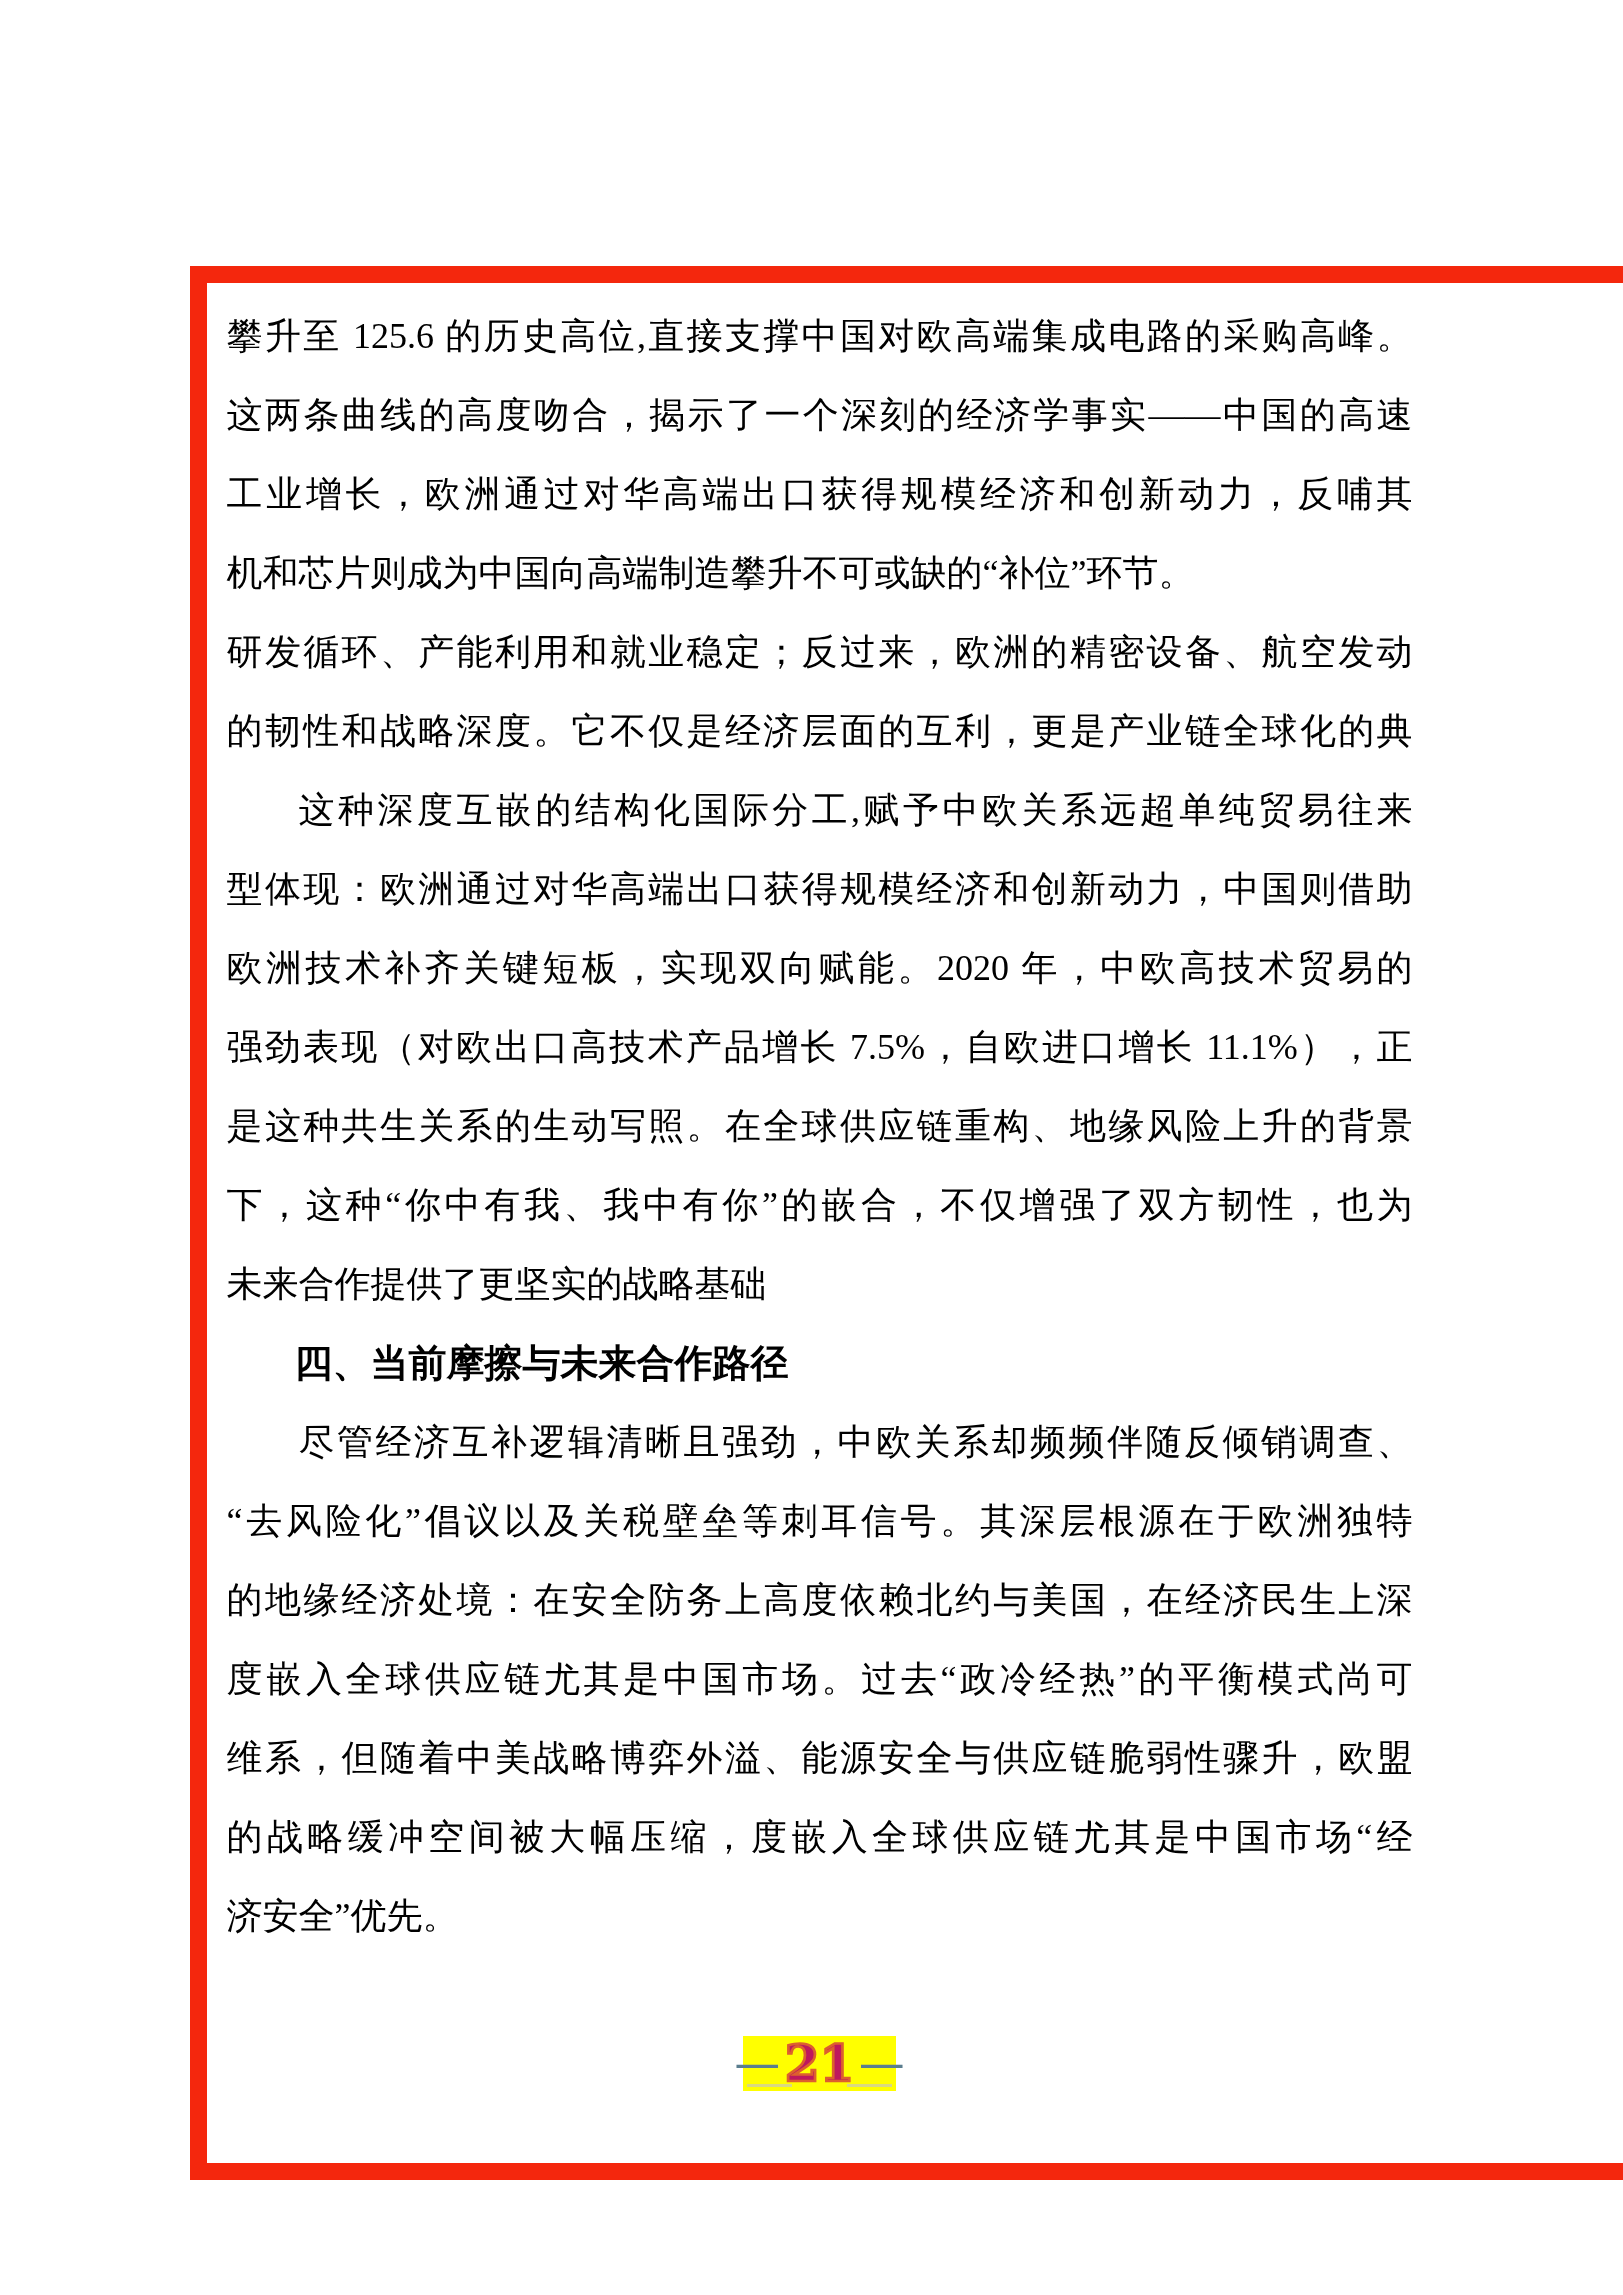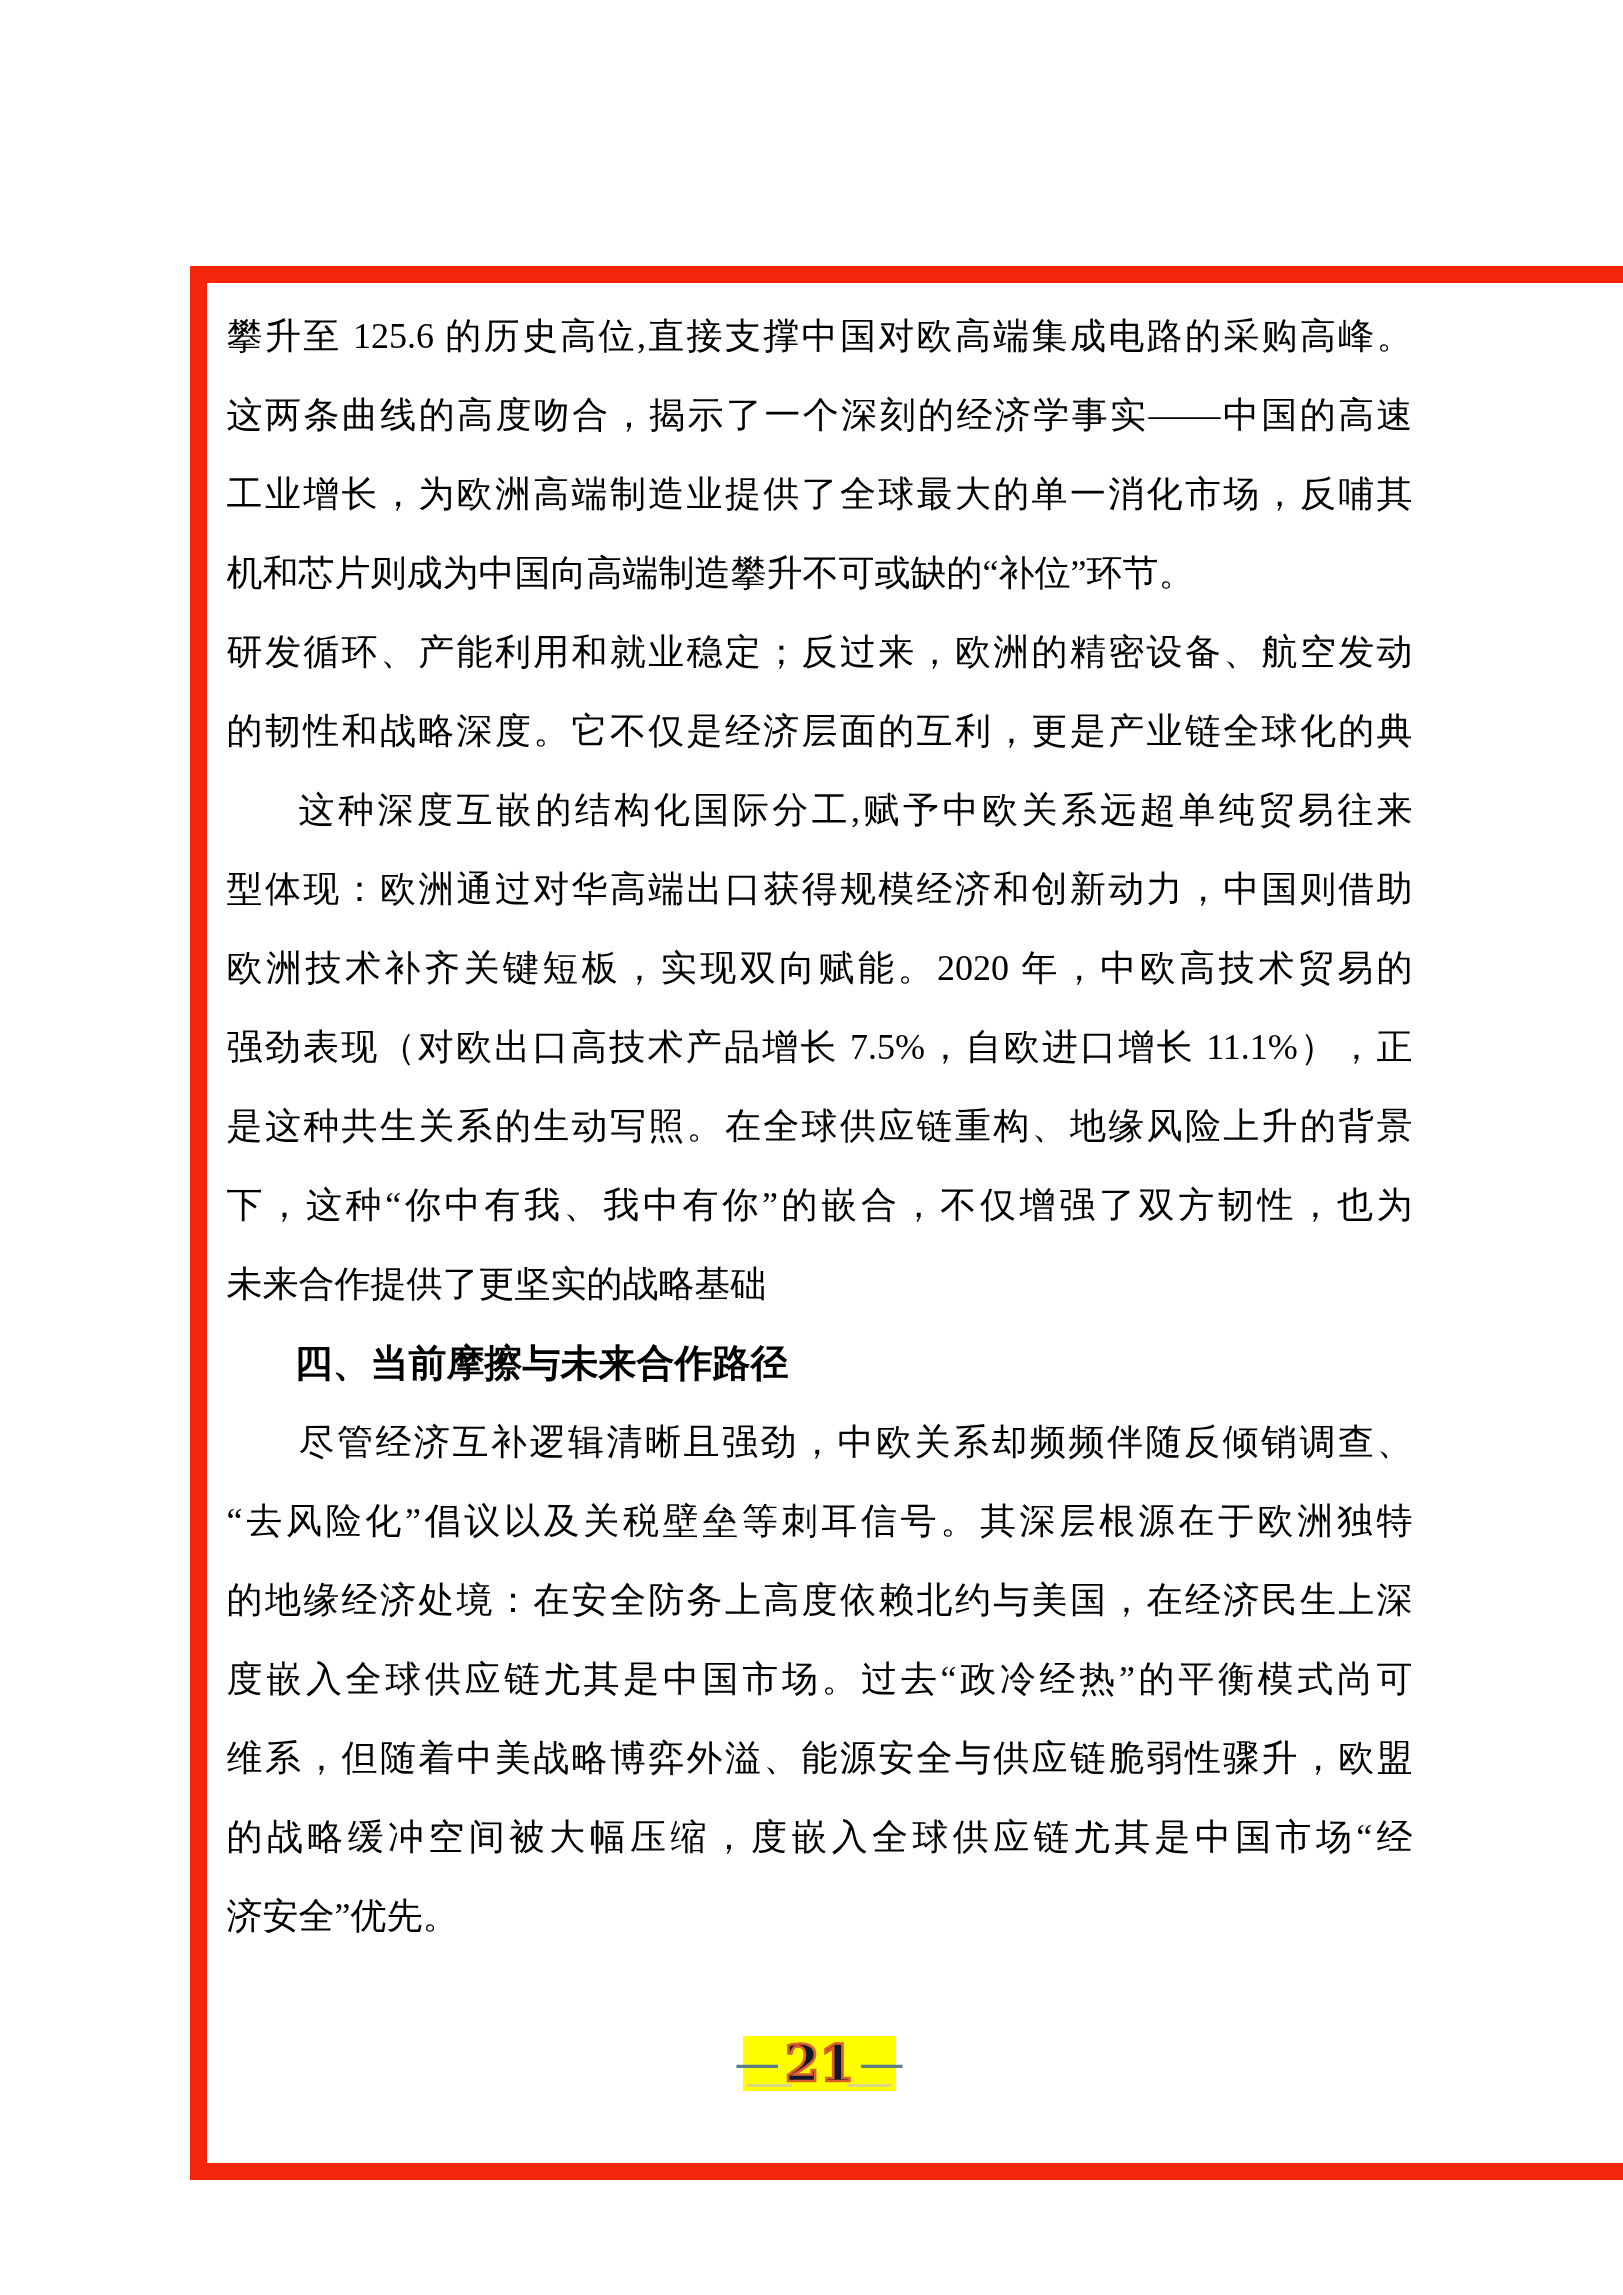--- a/index.html
+++ b/index.html
@@ -74,21 +74,21 @@
     justify-content: center;
   }
   .footer .dash {
     color: #5b7e8f;
     font-family: "DejaVu Sans", sans-serif;
     font-size: 46px;
     line-height: 55px;
     font-weight: 400;
   }
   .footer .num {
-    color: #0f172a;
+    color: #be185d;
     -webkit-text-stroke: 2.7px #dd5f2e;
     font-family: "DejaVu Serif", "Liberation Serif", serif;
     font-weight: 700;
     font-size: 50px;
     line-height: 55px;
     margin: 0 4.4px;
   }
   .footer .ul {
     position: absolute;
     width: 45px;
@@ -102,21 +102,21 @@
 </head>
 <body>
 
 <div class="page">
 
   <div class="frame">
     <div class="textblock">
 
       <div class="line">攀升至 125.6 的历史高位,直接支撑中国对欧高端集成电路的采购高峰。</div>
       <div class="line">这两条曲线的高度吻合，揭示了一个深刻的经济学事实——中国的高速</div>
-      <div class="line">工业增长，为欧洲高端制造业提供了全球最大的单一消化市场，反哺其</div>
+      <div class="line">工业增长，欧洲通过对华高端出口获得规模经济和创新动力，反哺其</div>
       <div class="line fin">机和芯片则成为中国向高端制造攀升不可或缺的“补位”环节。</div>
       <div class="line">研发循环、产能利用和就业稳定；反过来，欧洲的精密设备、航空发动</div>
 
       <div class="line">的韧性和战略深度。它不仅是经济层面的互利，更是产业链全球化的典</div>
       <div class="line indent">这种深度互嵌的结构化国际分工,赋予中欧关系远超单纯贸易往来</div>
       <div class="line">型体现：欧洲通过对华高端出口获得规模经济和创新动力，中国则借助</div>
       <div class="line">欧洲技术补齐关键短板，实现双向赋能。2020 年，中欧高技术贸易的</div>
       <div class="line">强劲表现（对欧出口高技术产品增长 7.5%，自欧进口增长 11.1%），正</div>
       <div class="line">是这种共生关系的生动写照。在全球供应链重构、地缘风险上升的背景</div>
       <div class="line">下，这种“你中有我、我中有你”的嵌合，不仅增强了双方韧性，也为</div>

